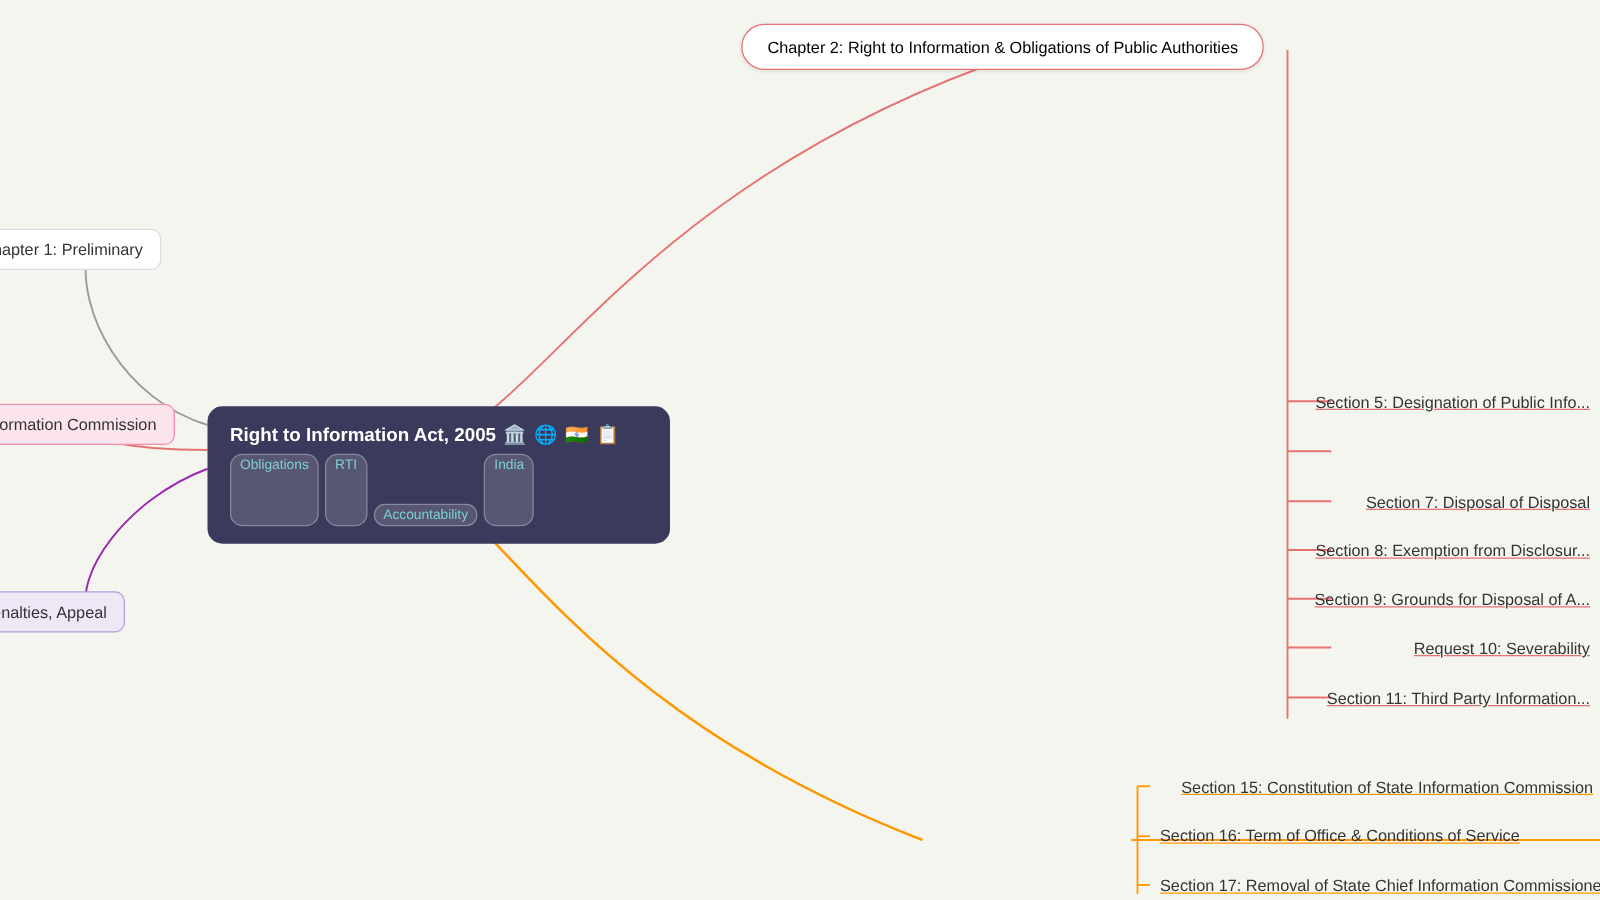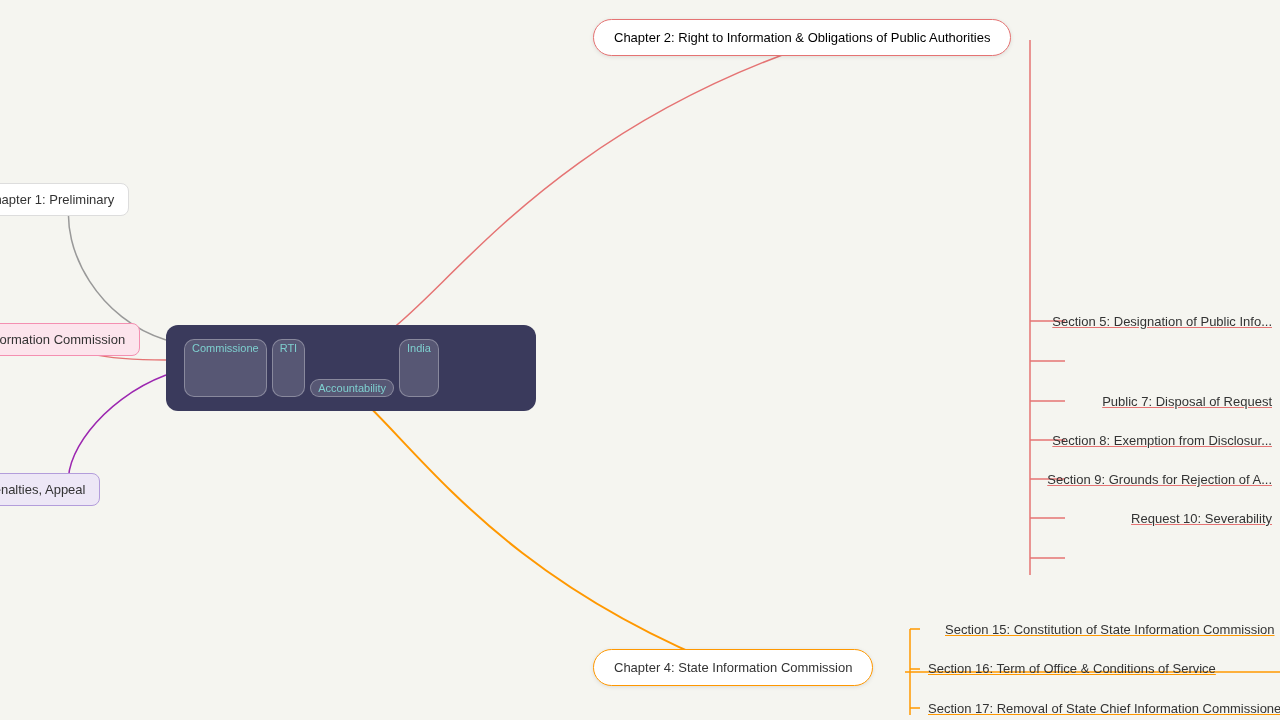--- a/index.html
+++ b/index.html
@@ -201,22 +201,29 @@
 
     <line x1="905" y1="672" x2="1280" y2="672" stroke="#ff9800" stroke-width="1.5"></line>
 
     <line x1="910" y1="629" x2="910" y2="715" stroke="#ff9800" stroke-width="1.5"></line>
     <line x1="910" y1="629" x2="920" y2="629" stroke="#ff9800" stroke-width="1.5"></line>
     <line x1="910" y1="669" x2="920" y2="669" stroke="#ff9800" stroke-width="1.5"></line>
     <line x1="910" y1="708" x2="920" y2="708" stroke="#ff9800" stroke-width="1.5"></line>
   </svg>
 
   <div class="node node-central">
+    <div class="title-row">
+      <span>Right to Information Act, 2005</span>
+      <span>🏛️</span>
+      <span>🌐</span>
+      <span>🇮🇳</span>
+      <span>📋</span>
+    </div>
     <div class="tags">
-      <span class="tag">Commissione</span>
+      <span class="tag">Obligations</span>
       <span class="tag rti">RTI</span>
       <span class="tag accountability">Accountability</span>
       <span class="tag india">India</span>
     </div>
   </div>
 
   <div class="node node-chapter1">
     <span>Chapter 1: Preliminary</span>
   </div>
 
@@ -225,39 +232,39 @@
   </div>
 
   <div class="node node-penalties">
     <span>Penalties, Appeal</span>
   </div>
 
   <div class="node node-chapter2">
     <span>Chapter 2: Right to Information &amp; Obligations of Public Authorities</span>
   </div>
 
-  <div class="node node-chapter4">
-    <span>Chapter 4: State Information Commission</span>
-  </div>
 
   <div class="section-item" style="top: 310px; right: 0px;">
     <span class="underline">Section 5: Designation of Public Info...</span>
   </div>
   <div class="section-item" style="top: 390px; right: 0px;">
-    <span class="underline">Public 7: Disposal of Request</span>
+    <span class="underline">Section 7: Disposal of Disposal</span>
   </div>
   <div class="section-item" style="top: 429px; right: 0px;">
     <span class="underline">Section 8: Exemption from Disclosur...</span>
   </div>
   <div class="section-item" style="top: 468px; right: 0px;">
-    <span class="underline">Section 9: Grounds for Rejection of A...</span>
+    <span class="underline">Section 9: Grounds for Disposal of A...</span>
   </div>
   <div class="section-item" style="top: 507px; right: 0px;">
     <span class="underline">Request 10: Severability</span>
   </div>
+  <div class="section-item" style="top: 547px; right: 0px;">
+    <span class="underline">Section 11: Third Party Information...</span>
+  </div>
 
   <div class="bottom-section-item" style="top: 618px; left: 920px; margin-left: 17px;">
     <span class="underline-orange">Section 15: Constitution of State Information Commission</span>
   </div>
   <div class="bottom-section-item" style="top: 657px; left: 920px;">
     <span class="underline-orange">Section 16: Term of Office &amp; Conditions of Service</span>
   </div>
   <div class="bottom-section-item" style="top: 697px; left: 920px;">
     <span class="underline-orange">Section 17: Removal of State Chief Information Commissione...</span>
   </div>

